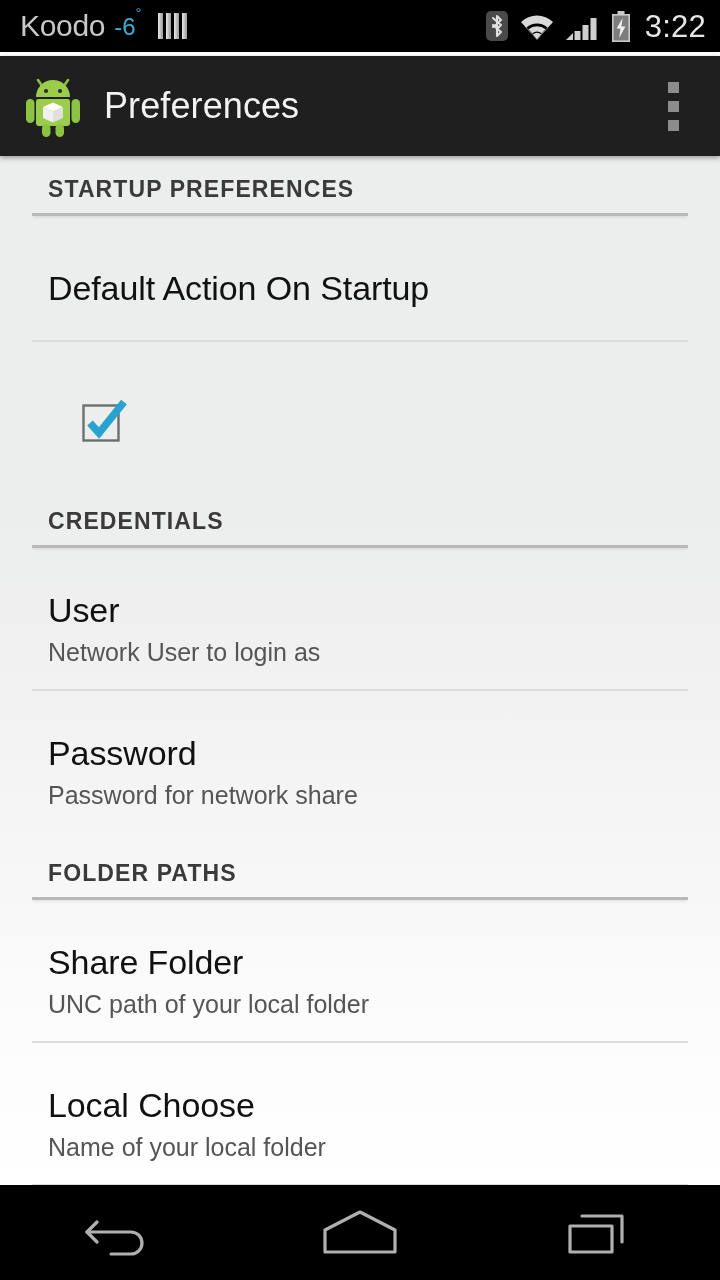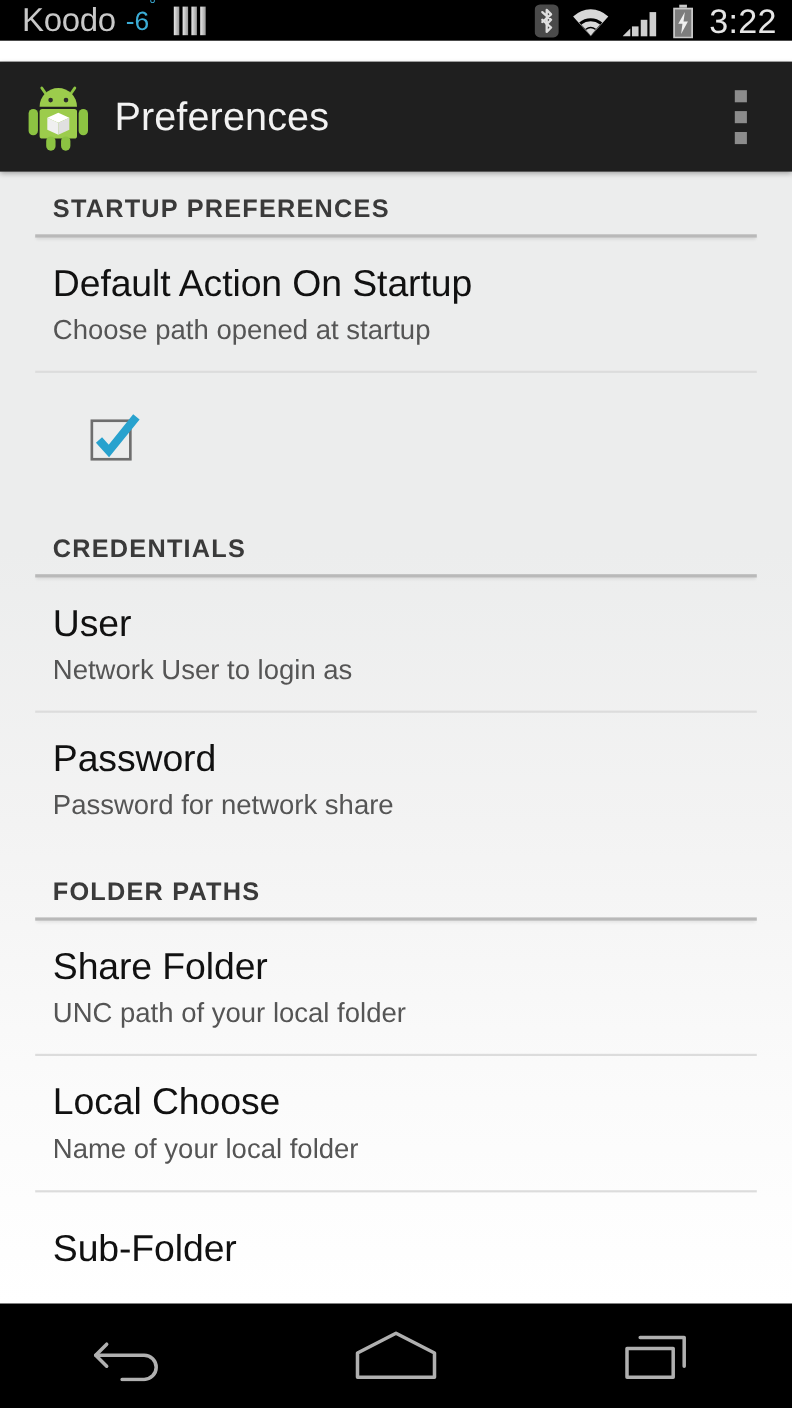--- a/index.html
+++ b/index.html
@@ -7,21 +7,21 @@
   body {
     font-family:"Liberation Sans", sans-serif;
     background:#ffffff;
     overflow:hidden;
     position:relative;
   }
 
   
   .status-bar{
     position:absolute; top:0; left:0;
-    width:720px; height:37px;
+    width:720px; height:52px;
     background:#000000;
     display:flex; align-items:center;
     padding:0 14px 0 20px;
   }
   .carrier{
     color:#c8c8c8; font-size:30px; font-weight:400;
     letter-spacing:-0.3px; line-height:1;
   }
   .temp{
     color:#3badd6; font-size:24px; font-weight:500;
@@ -87,20 +87,21 @@
     background:#b9b9b9;
     box-shadow:0 2px 3px -1px rgba(0,0,0,0.22);
   }
 
   .pref-row{
     position:relative;
     display:flex; align-items:center;
     padding:22px 32px 22px 48px;
     min-height:104px;
     cursor:pointer;
+    margin-top:20px;
   }
   .pref-text{flex:1; min-width:0;}
   .pref-title{
     font-size:34px; color:#111111; font-weight:400;
     line-height:1.18; letter-spacing:-0.1px;
     white-space:nowrap;
   }
   .pref-summary{
     font-size:25px; color:#555555; font-weight:400;
     margin-top:7px; line-height:1.2;
@@ -214,21 +215,20 @@
 </div>
 
 <div class="content">
 
   <div class="section-header">STARTUP PREFERENCES</div>
   <div class="section-rule"></div>
 
   <div class="pref-row">
     <div class="pref-text">
       <div class="pref-title">Default Action On Startup</div>
-      <div class="pref-summary">Choose path opened at startup</div>
     </div>
   </div>
   <div class="row-divider"></div>
 
   <div class="pref-row">
     <div class="checkbox-wrap">
       <svg width="44" height="44" viewBox="0 0 44 44">
         <rect x="2.5" y="6.5" width="35" height="35" fill="none" stroke="#6e6e6e" stroke-width="2.4"></rect>
         <path d="M9 24 L18 34 L43 3" fill="none" stroke="#28a2ce" stroke-width="7.5" stroke-linecap="butt" stroke-linejoin="miter"></path>
       </svg>

